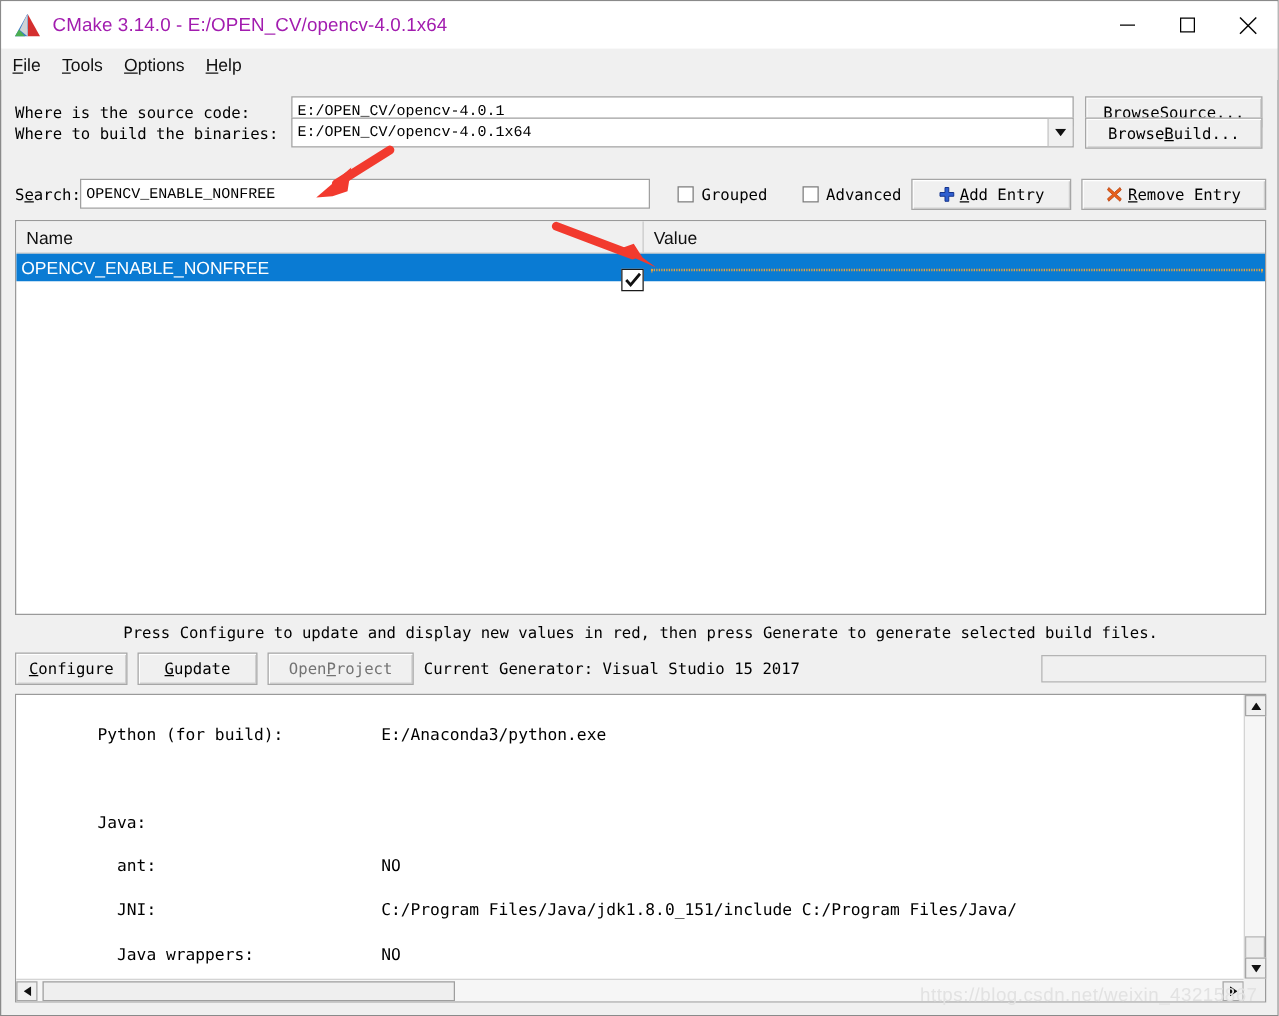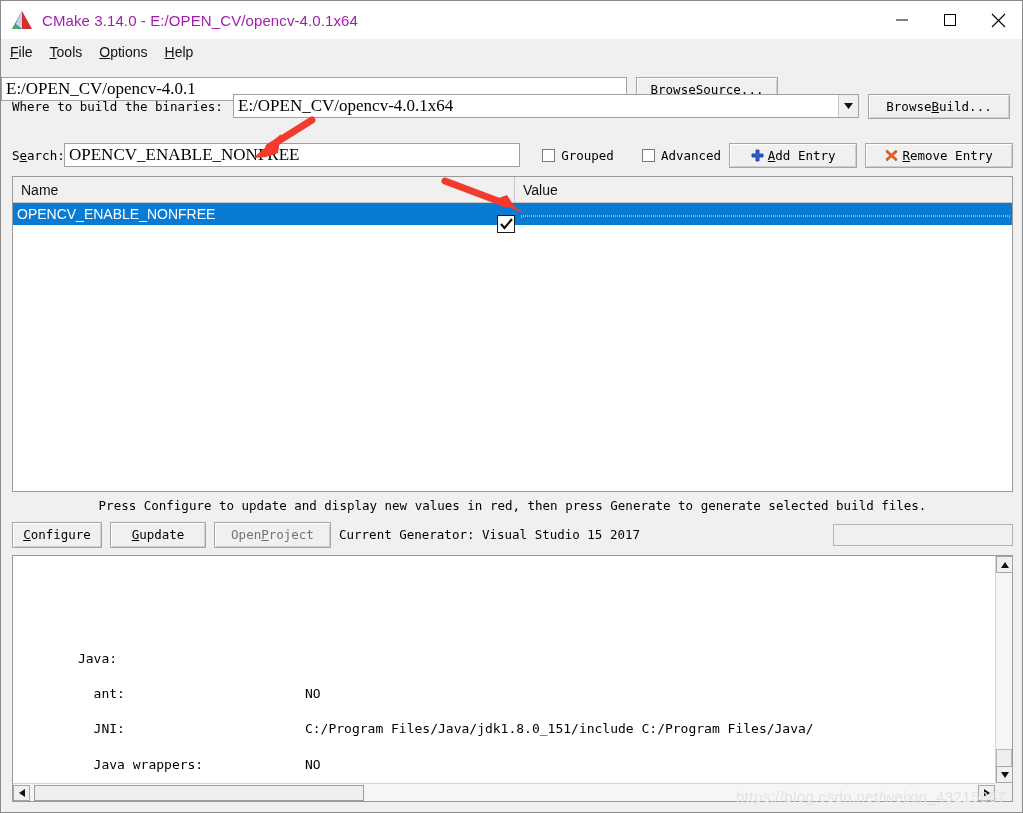--- a/index.html
+++ b/index.html
@@ -45,22 +45,22 @@
   .row{position:absolute;left:0;display:flex;align-items:center;box-sizing:border-box;}
   .row-label{
     font-family:"DejaVu Sans Mono","Liberation Mono",monospace;
     font-size:12.5px;color:#000;white-space:nowrap;
   }
   .row-label .acc{text-decoration:underline;}
   .textfield{
     background:#ffffff;
     border:1px solid #a0a0a0;
     box-sizing:border-box;
-    font-family:Liberation Serif, serif;
-    font-size:17px;color:#000;
+    font-family:Liberation Mono, monospace;
+    font-size:12px;color:#000;
     display:flex;align-items:center;
     padding-left:4px;
     height:24px;
     overflow:hidden;white-space:nowrap;
   }
   .combo-arrow{
     width:19px;height:22px;margin-left:auto;flex:none;
     background:#f0f0f0;border-left:1px solid #c6c6c6;
     display:flex;align-items:center;justify-content:center;
   }
@@ -205,20 +205,21 @@
   </div>
 
   <div class="menubar">
     <div class="menu-item"><span class="acc">F</span><span>ile</span></div>
     <div class="menu-item"><span class="acc">T</span><span>ools</span></div>
     <div class="menu-item"><span class="acc">O</span><span>ptions</span></div>
     <div class="menu-item"><span class="acc">H</span><span>elp</span></div>
   </div>
 
   <div class="row" style="top:75px;width:1012px;height:26px;">
+    <div class="row-label" style="width:232px;padding-left:11px;box-sizing:border-box;">Where is the source code:</div>
     <div class="textfield" style="width:626px;">E:/OPEN_CV/opencv-4.0.1</div>
     <div class="btn" style="width:142px;height:25px;margin-left:9px;">
       <span>Browse </span>
         <span class="acc">S</span>
         <span>ource...</span>
     </div>
   </div>
 
   <div class="row" style="top:92px;width:1012px;height:26px;">
     <div class="row-label" style="width:232px;padding-left:11px;box-sizing:border-box;">Where to build the binaries:</div>
@@ -305,21 +306,21 @@
       <span>Open </span>
         <span class="acc">P</span>
         <span>roject</span>
     </div>
     <div class="gen-label">Current Generator: Visual Studio 15 2017</div>
     <div class="progress"></div>
   </div>
 
   <div class="logwrap">
     <div class="logtext">
-      <br>
+      <span>Python (for build):          E:/Anaconda3/python.exe</span><br>
       <span></span><br>
       <span>Java:</span><br>
       <span>  ant:                       NO</span><br>
       <span>  JNI:                       C:/Program Files/Java/jdk1.8.0_151/include C:/Program Files/Java/</span><br>
       <span>  Java wrappers:             NO</span><br>
       <br>
       <span></span><br>
       <br>
       <br>
       <span></span><br>

